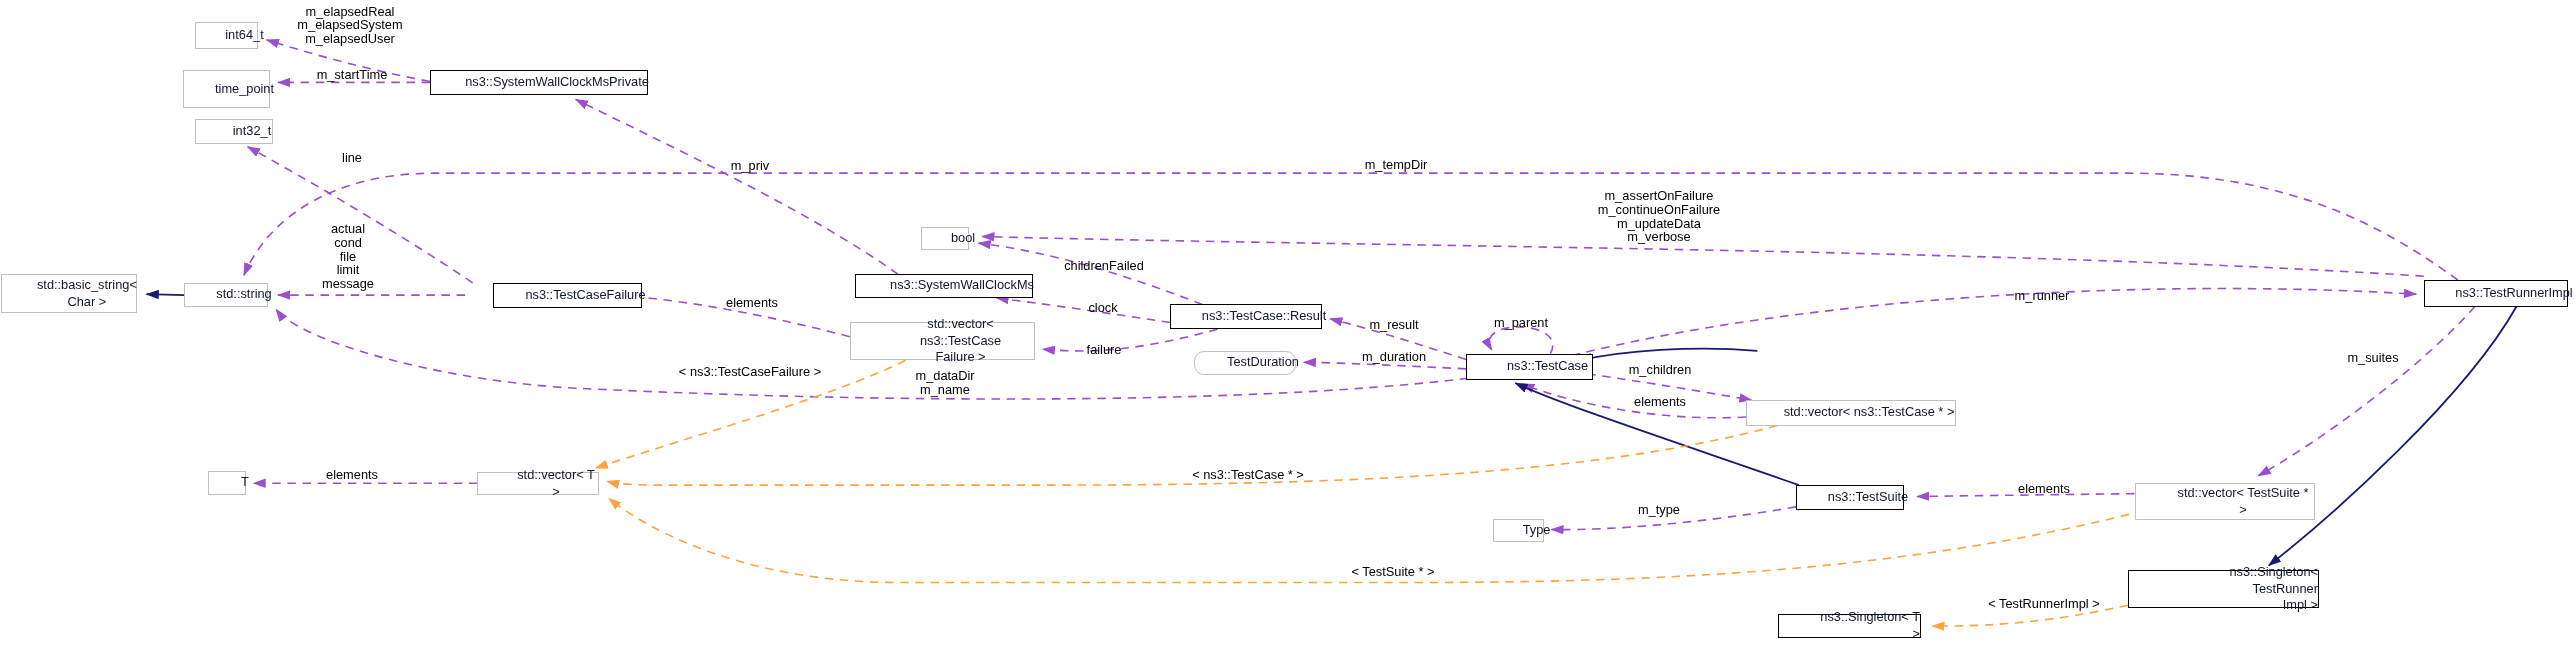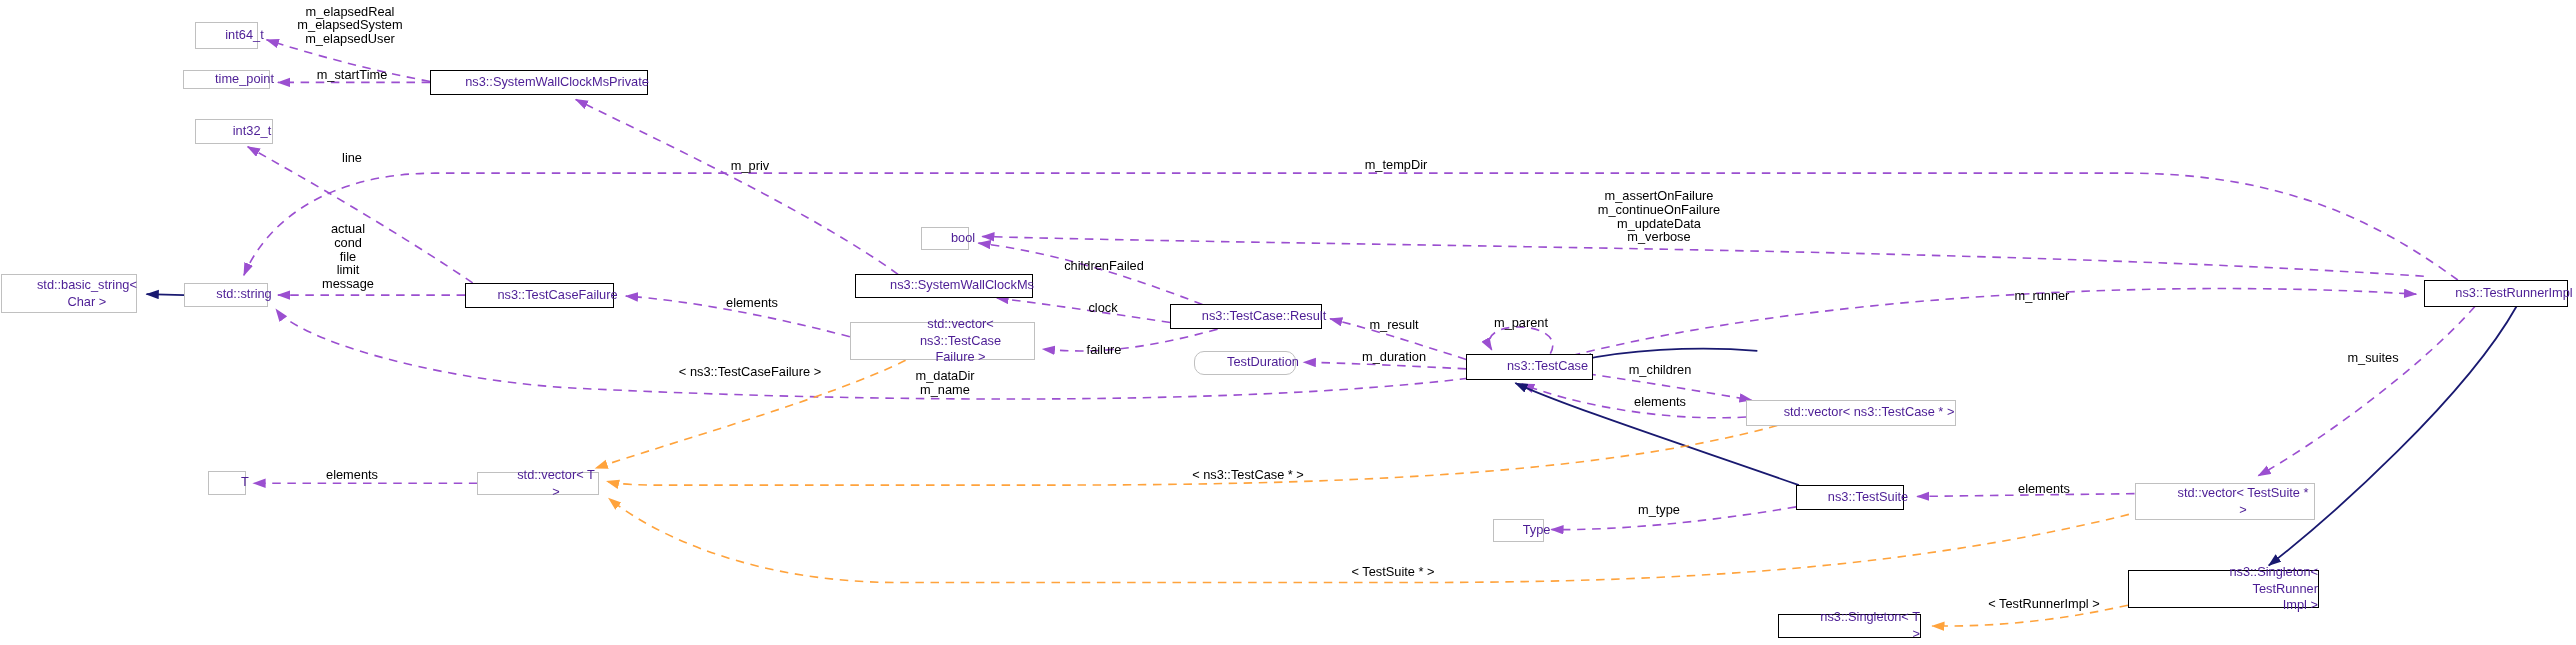--- a/index.html
+++ b/index.html
@@ -4,21 +4,21 @@
 <style>
   html,body{margin:0;padding:0;background:#ffffff;}
   #canvas{position:relative;width:2576px;height:646px;background:#ffffff;overflow:hidden;
           font-family:"Liberation Sans", sans-serif;}
   #edges{position:absolute;left:0;top:0;width:2576px;height:646px;}
   .edge{fill:none;}
   .edge.usage{stroke:var(--usage);stroke-width:1.7;stroke-dasharray:9 7;}
   .edge.template{stroke:var(--template);stroke-width:1.7;stroke-dasharray:9 7;}
   .edge.inherit{stroke:var(--inherit);stroke-width:1.9;}
   .node{position:absolute;display:flex;align-items:center;justify-content:center;
-        text-align:center;background:#ffffff;color:#4c1d95;font-size:12.8px;
+        text-align:center;background:#ffffff;color:#0f172a;font-size:12.8px;
         line-height:1.3;white-space:pre-line;box-sizing:border-box;padding-left:36px;}
   .node.ext{border:1.1px solid var(--extborder);}
   .node.cls{border:1.4px solid var(--clsborder);text-align:right;}
   .node.hl{border:1.5px solid var(--clsborder);background:var(--hlfill);}
   .elabel{position:absolute;transform:translate(-50%,-50%);color:#000000;font-size:12.8px;
           line-height:1.08;white-space:pre-line;text-align:center;}
 </style>
 </head>
 <body>
 
@@ -62,27 +62,27 @@
     <path class="edge inherit" marker-end="url(#arr-inherit)" d="M2662,324 C2608,420 2468,545 2400,598"></path>
     <path class="edge usage" marker-end="url(#arr-usage)" d="M1553,400 C1300,430 900,425 600,410 C450,400 315,358 292,327"></path>
     <path class="edge usage" marker-end="url(#arr-usage)" d="M505,511 L268,511"></path>
     <path class="edge template" marker-end="url(#arr-template)" d="M958,381 C880,420 710,468 630,495"></path>
     <path class="edge template" marker-end="url(#arr-template)" d="M1880,450 C1680,504 1400,513 1100,513 L700,513 C674,513 654,512 642,509"></path>
     <path class="edge template" marker-end="url(#arr-template)" d="M2283,536 C2050,598 1800,616 1500,616 L950,616 C798,616 692,566 644,527"></path>
     <path class="edge template" marker-end="url(#arr-template)" d="M2251,640 C2180,656 2112,663 2044,662"></path>
   </svg>
 
   <div class="node ext" style="left:195px;top:22px;width:63px;height:26.5px;">int64_t</div>
-  <div class="node ext" style="left:183px;top:70px;width:87px;height:19px;">time_point</div>
+  <div class="node ext" style="left:183px;top:70px;width:87px;height:38px;">time_point</div>
   <div class="node cls" style="left:430px;top:70px;width:218px;height:24.6px;">ns3::SystemWallClockMsPrivate</div>
   <div class="node ext" style="left:195px;top:119px;width:78px;height:24.6px;">int32_t</div>
   <div class="node ext" style="left:0.9px;top:274px;width:136px;height:39px;">std::basic_string&lt;
 Char &gt;</div>
   <div class="node ext" style="left:184px;top:283px;width:84px;height:23.6px;">std::string</div>
-  <div class="node cls" style="left:465px;top:283px;width:149px;height:24.6px;">ns3::TestCaseFailure</div>
+  <div class="node cls" style="left:493px;top:283px;width:149px;height:24.6px;">ns3::TestCaseFailure</div>
   <div class="node ext" style="left:921px;top:227px;width:48px;height:23px;">bool</div>
   <div class="node cls" style="left:855px;top:274px;width:178px;height:23.6px;">ns3::SystemWallClockMs</div>
   <div class="node ext" style="left:850px;top:322px;width:185px;height:38px;">std::vector&lt; ns3::TestCase
 Failure &gt;</div>
   <div class="node cls" style="left:1170px;top:304px;width:152px;height:24.6px;">ns3::TestCase::Result</div>
   <div class="node ext" style="left:1194px;top:351px;width:102px;height:23.6px;border-radius:10px;">TestDuration</div>
   <div class="node cls" style="left:1466px;top:354px;width:127px;height:25.5px;">ns3::TestCase</div>
   <div class="node ext" style="left:1746px;top:400px;width:210px;height:25.5px;">std::vector&lt; ns3::TestCase * &gt;</div>
   <div class="node cls" style="left:2424px;top:280px;width:144px;height:26.5px;">ns3::TestRunnerImpl</div>
   <div class="node cls" style="left:1796px;top:485px;width:108px;height:24.6px;">ns3::TestSuite</div>

